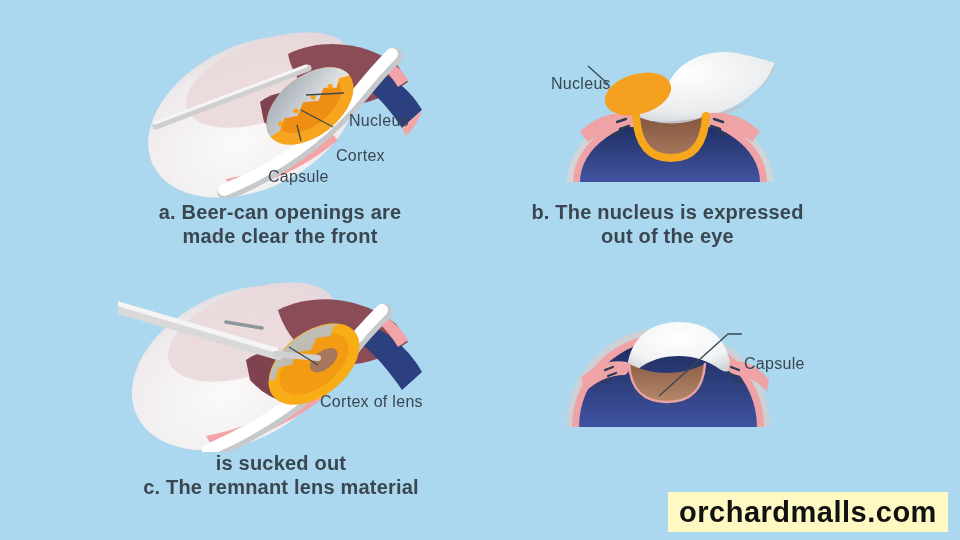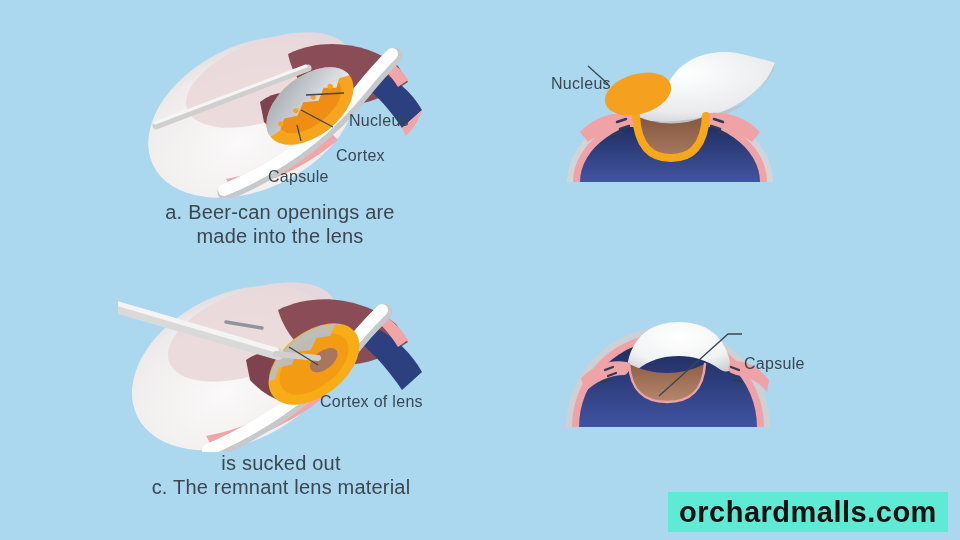--- a/index.html
+++ b/index.html
@@ -7,27 +7,27 @@
   #canvas{
     position:relative;width:960px;height:540px;overflow:hidden;
     background:#ABD7EF;
   }
   .panel-svg{position:absolute;}
   .lbl{
     position:absolute;font-size:16px;font-weight:500;color:#3A4750;
     letter-spacing:.3px;white-space:nowrap;margin-top:28px;
   }
   .caption{
-    position:absolute;text-align:center;font-size:20px;font-weight:400;
+    position:absolute;text-align:center;font-size:20px;font-weight:700;
     color:#3A4750;line-height:24px;letter-spacing:.2px;
   }
   #leader-overlay{position:absolute;left:0;top:0;pointer-events:none;}
   .watermark{
     position:absolute;left:668px;top:492px;width:280px;height:40px;
-    background:#5eead4;display:flex;align-items:center;justify-content:center;
+    background:#fef9c3;display:flex;align-items:center;justify-content:center;
   }
   .watermark span{
     font-weight:700;font-size:29px;color:#111111;letter-spacing:.5px;
     white-space:nowrap;
   }
 </style>
 </head>
 <body>
 
 <div id="canvas">
@@ -179,21 +179,25 @@
 
   <div class="lbl" style="left:349px;top:84px">Nucleus</div>
   <div class="lbl" style="left:336px;top:119px">Cortex</div>
   <div class="lbl" style="left:268px;top:140px">Capsule</div>
   <div class="lbl" style="left:551px;top:47px">Nucleus</div>
   <div class="lbl" style="left:320px;top:365px">Cortex of lens</div>
   <div class="lbl" style="left:744px;top:327px">Capsule</div>
 
   <div class="caption" style="left:118px;top:200px;width:324px">
     <div>a. Beer-can openings are</div>
-    <div>made into the lens</div>
+    <div>made clear the front</div>
+  </div>
+  <div class="caption" style="left:505px;top:200px;width:325px">
+    <div>b. The nucleus is expressed</div>
+    <div>out of the eye</div>
   </div>
   <div class="caption" style="left:118px;top:451px;width:326px">
     <div>is sucked out</div>
     <div>c. The remnant lens material</div>
   </div>
 
   <div class="watermark">
     <span>orchardmalls.com</span>
   </div>
 

